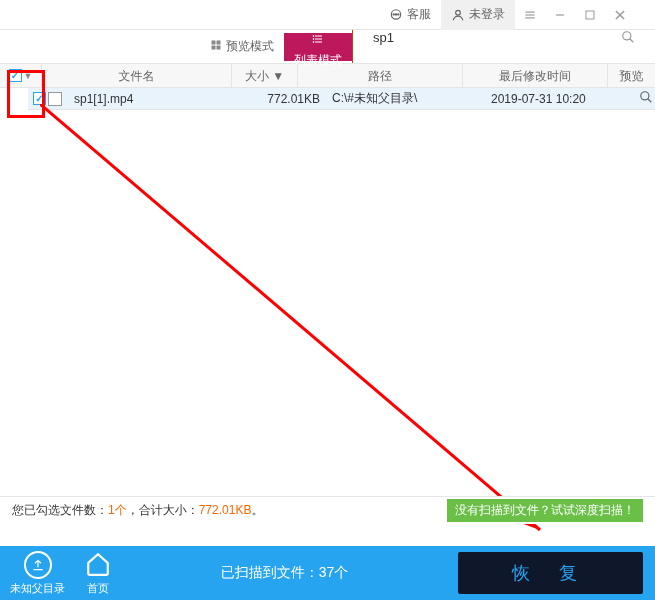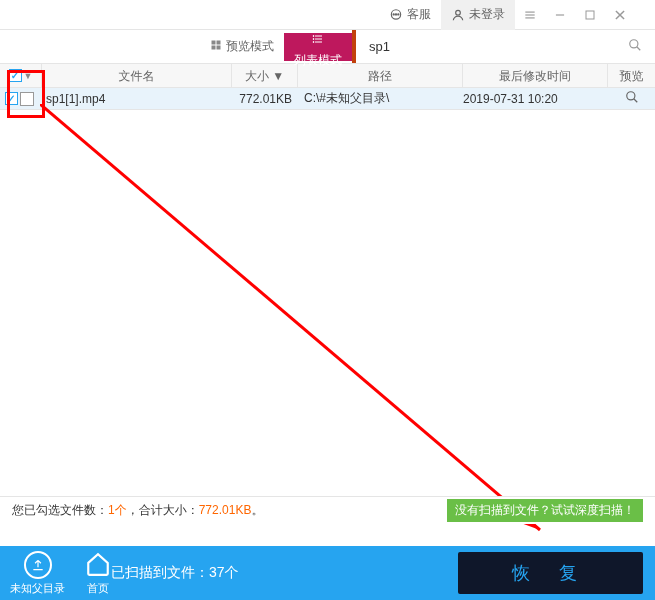--- a/index.html
+++ b/index.html
@@ -10,35 +10,35 @@
     .tb-item { display: flex; align-items: center; gap: 4px; padding: 0 10px; height: 30px; font-size: 12px; color: #666; cursor: pointer; }
     .tb-item.login { background: #f0f0f0; }
     .tb-icon { display: flex; align-items: center; }
     .win-btn { width: 30px; height: 30px; display: flex; align-items: center; justify-content: center; color: #999; cursor: pointer; }
     
     
     .toolbar { height: 34px; display: flex; align-items: center; border-bottom: 1px solid #e5e5e5; }
     .mode-group { display: flex; margin-left: 200px; }
     .mode-btn { display: flex; align-items: center; gap: 4px; padding: 0 10px; height: 28px; font-size: 12px; color: #666; cursor: pointer; }
     .mode-btn.active { background: #be185d; color: #fff; flex-direction: column; }
-    .search-box { flex: 1; display: flex; align-items: center; border-left: 4px solid #c2410c; height: 100%; padding: 0 13px; }
+    .search-box { flex: 1; display: flex; align-items: flex-start; border-left: 1px solid #c2410c; height: 100%; padding: 0 20px; }
     .search-box input { flex: 1; border: none; outline: none; font-size: 13px; color: #333; }
     .search-icon { color: #999; cursor: pointer; }
     
     
     .table-header { height: 24px; display: flex; align-items: center; background: #f7f7f7; border-bottom: 1px solid #e5e5e5; font-size: 12px; color: #666; }
     .th-check { width: 42px; display: flex; justify-content: center; align-items: center; gap: 2px; border-right: 1px solid #e5e5e5; height: 100%; }
     .th-filename { flex: 0 0 190px; text-align: center; border-right: 1px solid #e5e5e5; height: 100%; line-height: 24px; }
     .th-size { flex: 0 0 66px; text-align: center; border-right: 1px solid #e5e5e5; height: 100%; line-height: 24px; }
     .th-path { flex: 0 0 165px; text-align: center; border-right: 1px solid #e5e5e5; height: 100%; line-height: 24px; }
     .th-time { flex: 0 0 145px; text-align: center; border-right: 1px solid #e5e5e5; height: 100%; line-height: 24px; }
     .th-preview { flex: 1; text-align: center; height: 100%; line-height: 24px; }
     
     
-    .table-row { height: 22px; display: flex; align-items: center; font-size: 12px; color: #333; background: #e8f3fb; border-bottom: 1px solid #e5e5e5; }
+    .table-row { height: 22px; display: flex; align-items: center; font-size: 12px; color: #333; background: #e8f3fb; border-bottom: 1px solid #e5e5e5; margin-left: 28px; }
     .td-check { width: 42px; display: flex; justify-content: flex-start; align-items: center; gap: 2px; padding-left: 5px; }
     .td-filename { flex: 0 0 190px; padding-left: 4px; }
     .td-size { flex: 0 0 66px; text-align: right; padding-right: 6px; }
     .td-path { flex: 0 0 165px; padding-left: 6px; }
     .td-time { flex: 0 0 145px; }
     .td-preview { flex: 1; text-align: center; color: #999; }
     
     .checkbox { width: 13px; height: 13px; border: 1px solid #26a4f0; display: flex; align-items: center; justify-content: center; background: #fff; cursor: pointer; }
     .checkbox.checked::after { content: '✓'; color: #26a4f0; font-size: 10px; font-weight: bold; }
     .dropdown-arrow { font-size: 9px; color: #888; }
@@ -51,21 +51,21 @@
     
     .status-bar { position: absolute; bottom: 76px; left: 0; right: 0; height: 28px; display: flex; align-items: center; justify-content: space-between; padding: 0 12px; font-size: 12px; color: #333; border-top: 1px solid #e5e5e5; background: #fff; }
     .status-bar .highlight { color: #f60; }
     .deep-scan-tip { background: #6abf47; color: #fff; padding: 3px 8px; font-size: 12px; }
     
     
     .bottom-bar { position: absolute; bottom: 0; left: 0; right: 0; height: 54px; background: #26a4f0; display: flex; align-items: center; color: #fff; }
     .bb-icon-group { display: flex; gap: 20px; padding-left: 10px; }
     .bb-icon-item { display: flex; flex-direction: column; align-items: center; gap: 2px; font-size: 11px; cursor: pointer; }
     .bb-icon-item .icon-circle { width: 28px; height: 28px; border: 2px solid #fff; border-radius: 50%; display: flex; align-items: center; justify-content: center; }
-    .bb-status { flex: 1; font-size: 14px; color: #fff; }
+    .bb-status { flex: 1; text-align: center; font-size: 14px; color: #fff; }
     .recover-btn { width: 185px; height: 42px; background: #0f172a; color: #26a4f0; font-size: 18px; letter-spacing: 12px; margin-right: 12px; display: flex; align-items: center; justify-content: center; cursor: pointer; border-radius: 2px; }
   </style>
 </head>
 <body>
 
 <div class="titlebar">
   <div class="tb-item">
     <span class="tb-icon">
       <svg width="14" height="14" viewBox="0 0 24 24" fill="none" stroke="#666" stroke-width="2">
           <circle cx="12" cy="11" r="8"></circle>

